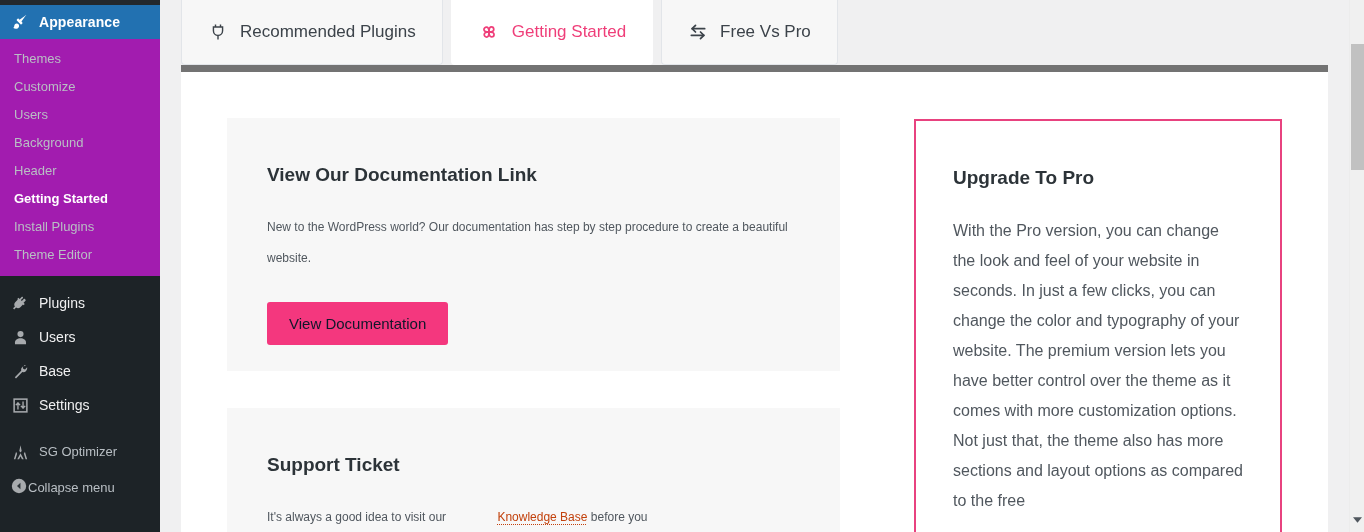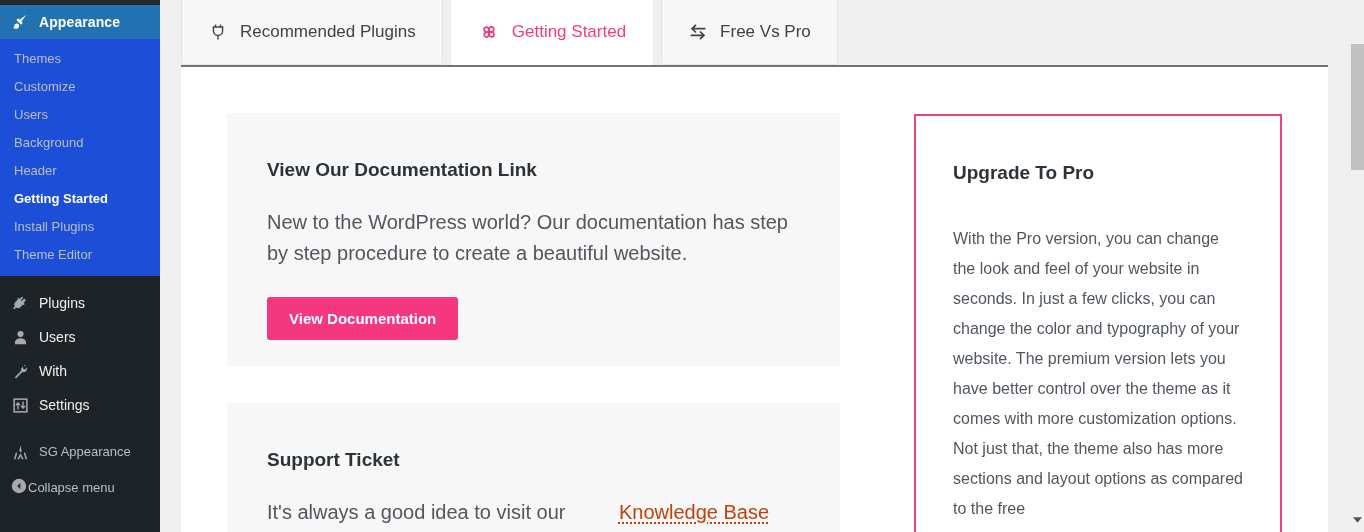--- a/index.html
+++ b/index.html
@@ -27,21 +27,21 @@
     display: flex; align-items: center;
     height: 34px;
     background: #2271b1;
     color: #fff;
     padding-left: 10px;
     font-size: 14px;
     font-weight: 600;
   }
   .menu-top .label { margin-left: 9px; letter-spacing: .1px; }
   .submenu-wrap {
-    background: #1d4ed8;
+    background: #a21caf;
     padding: 6px 16px 7px 0;
   }
   .submenu-item {
     display: block;
     padding: 5px 0 5px 14px;
     font-size: 13px;
     color: #b9bfc4;
     line-height: 18px;
   }
   .submenu-item.current { color: #fff; font-weight: 700; }
@@ -104,21 +104,21 @@
     background: #fff;
     color: #ef3e79;
     border-color: transparent;
   }
   .tab.active .t-icon { color: #ef3e79; }
 
   .panel {
     position: absolute; left: 21px; top: 65px;
     width: 1147px; height: 467px;
     background: #fff;
-    border-top: 2px solid #737373;
+    border-top: 7px solid #737373;
   }
 
   .panel-inner {
     position: absolute; left: 0; top: 0;
     width: 1147px; height: 467px;
   }
 
   
   .card {
     position: absolute;
@@ -131,35 +131,35 @@
 
   .card-body { padding: 46px 40px 0 40px; }
   .card h3 {
     margin: 0 0 26px 0;
     font-size: 19px;
     font-weight: 700;
     color: #2c3338;
   }
   .card p {
     margin: 0;
-    font-size: 20px;
+    font-size: 12px;
     line-height: 31px;
     color: #50575e;
     max-width: 540px;
   }
   .btn-primary {
     display: inline-block;
     margin-top: 28px;
     background: #f4377e;
-    color: #ffffff;
+    color: #0f172a;
     border: none;
     border-radius: 3px;
     padding: 13px 22px;
     font-size: 15px;
-    font-weight: 700;
+    font-weight: 400;
     font-family: "Liberation Sans", sans-serif;
     cursor: pointer;
   }
   .kb-link {
     color: #c2410c;
     text-decoration: underline;
     text-decoration-style: dotted;
     text-underline-offset: 3px;
     margin-left: 48px;
   }
@@ -169,21 +169,21 @@
     position: absolute;
     left: 733px; top: 47px;
     width: 368px;
     height: 420px;
     border: 2px solid #e8427f;
     border-bottom: none;
     background: #fff;
   }
   #upgrade-box .ub-inner { padding: 46px 37px 0 37px; }
   #upgrade-box h3 {
-    margin: 0 0 40px 0;
+    margin: 0 0 27px 0;
     font-size: 19px;
     font-weight: 700;
     color: #2c3338;
   }
   #upgrade-box p {
     margin: 0;
     font-size: 16px;
     line-height: 30px;
     color: #50575e;
   }
@@ -256,42 +256,42 @@
       </span>
       <span class="mi-label">Users</span>
     </div>
 
     <div class="menu-item">
       <span class="mi-icon">
         <svg width="17" height="17" viewBox="0 0 20 20" fill="#a7aaad" aria-hidden="true">
           <path d="M16.4 3.6a4.6 4.6 0 0 0-5.6 5.6L3.3 16.7l1.4 1.4 7.5-7.5a4.6 4.6 0 0 0 5.6-5.6l-2.5 2.5-2.1-.6-.6-2.1 2.5-2.5z"></path>
         </svg>
       </span>
-      <span class="mi-label">With</span>
+      <span class="mi-label">Base</span>
     </div>
 
     <div class="menu-item">
       <span class="mi-icon">
         <svg width="17" height="17" viewBox="0 0 20 20" fill="none" aria-hidden="true">
           <rect x="2.5" y="2.5" width="15" height="15" stroke="#a7aaad" stroke-width="1.8"></rect>
           <path d="M7 14V7M7 7l-2 2M7 7l2 2M13 6v7M13 13l-2-2M13 13l2-2" stroke="#a7aaad" stroke-width="1.6" stroke-linecap="square"></path>
         </svg>
       </span>
       <span class="mi-label">Settings</span>
     </div>
 
     <div class="menu-gap"></div>
 
     <div class="menu-item dim">
       <span class="mi-icon">
         <svg width="17" height="17" viewBox="0 0 20 20" fill="#a7aaad" aria-hidden="true">
           <path d="M10 1.5 8.6 8.2 10 10l1.4-1.8L10 1.5zM10 10.8 6.2 18h2.1L10 14.4 11.7 18h2.1L10 10.8zM4.8 9.1 2.2 18h1.8l2-6.6-1.2-2.3zM15.2 9.1 14 11.4l2 6.6h1.8l-2.6-8.9z"></path>
         </svg>
       </span>
-      <span class="mi-label">SG Appearance</span>
+      <span class="mi-label">SG Optimizer</span>
     </div>
 
     <div class="collapse-row">
       <span class="mi-icon">
         <svg width="18" height="18" viewBox="0 0 20 20" fill="#a7aaad" aria-hidden="true">
           <circle cx="10" cy="10" r="8"></circle>
           <path d="M11.6 6.4 7.8 10l3.8 3.6z" fill="#2c3338"></path>
         </svg>
       </span>
       <span class="mi-label">Collapse menu</span>

